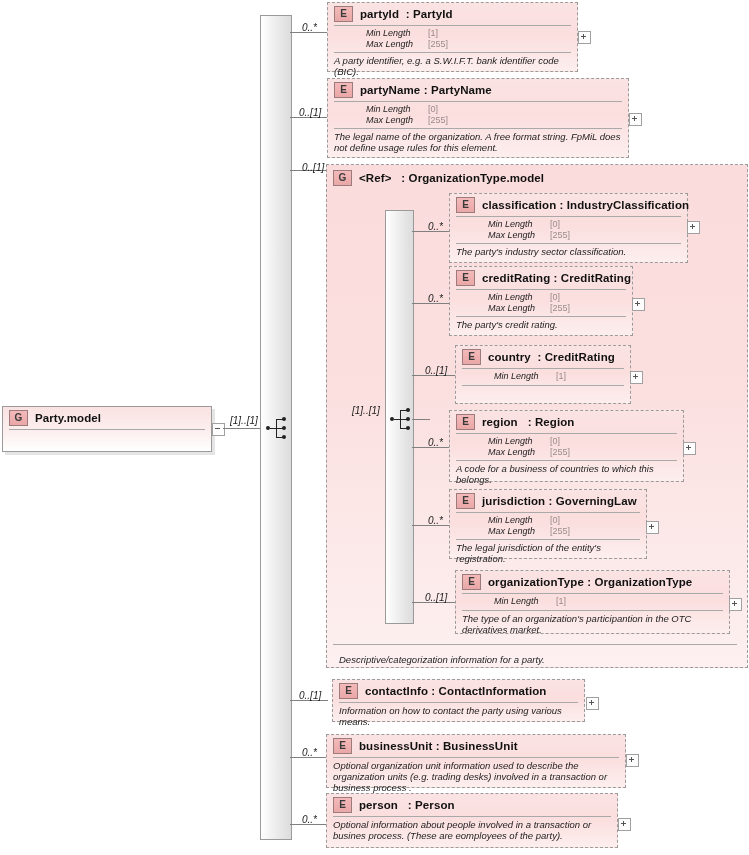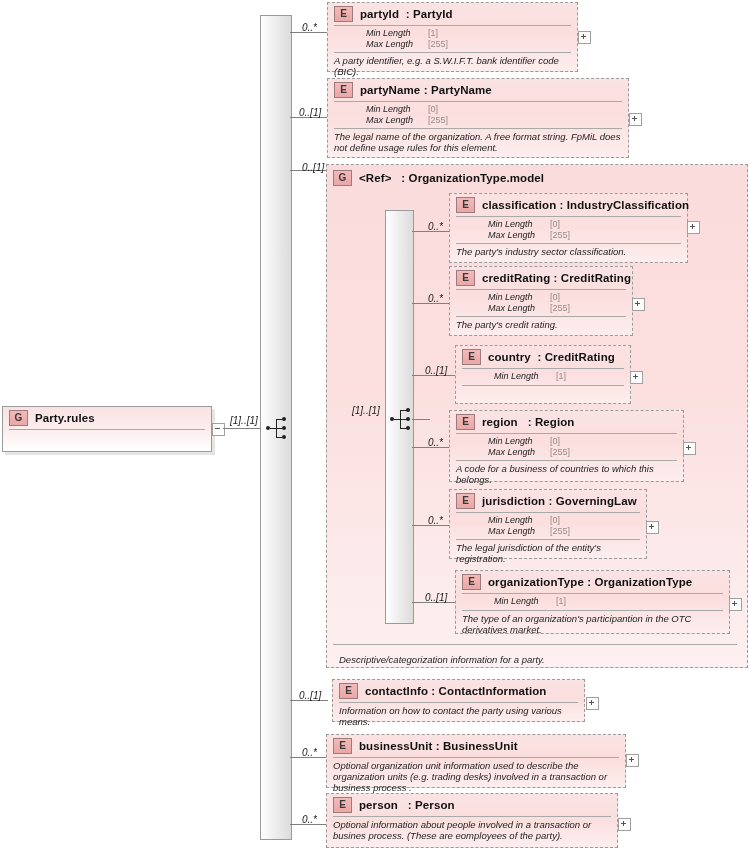--- a/index.html
+++ b/index.html
@@ -80,21 +80,21 @@
 </style>
 </head>
 <body>
 
 <div id="stage">
 
   <div class="node solid" style="left:2px;top:406px;width:210px;height:46px;">
     <div class="inner">
       <div class="hdr">
         <span class="badge">G</span>
-        <span class="nm">Party.rules</span>
+        <span class="nm">Party.model</span>
       </div>
       <div class="rule"></div>
     </div>
   </div>
 
   <div class="expander" style="left:212px;top:423px;"></div>
 
   <div class="hline" style="left:223px;top:428px;width:42px;"></div>
   <div class="card" style="left:230px;top:415px;">[1]..[1]</div>
 

